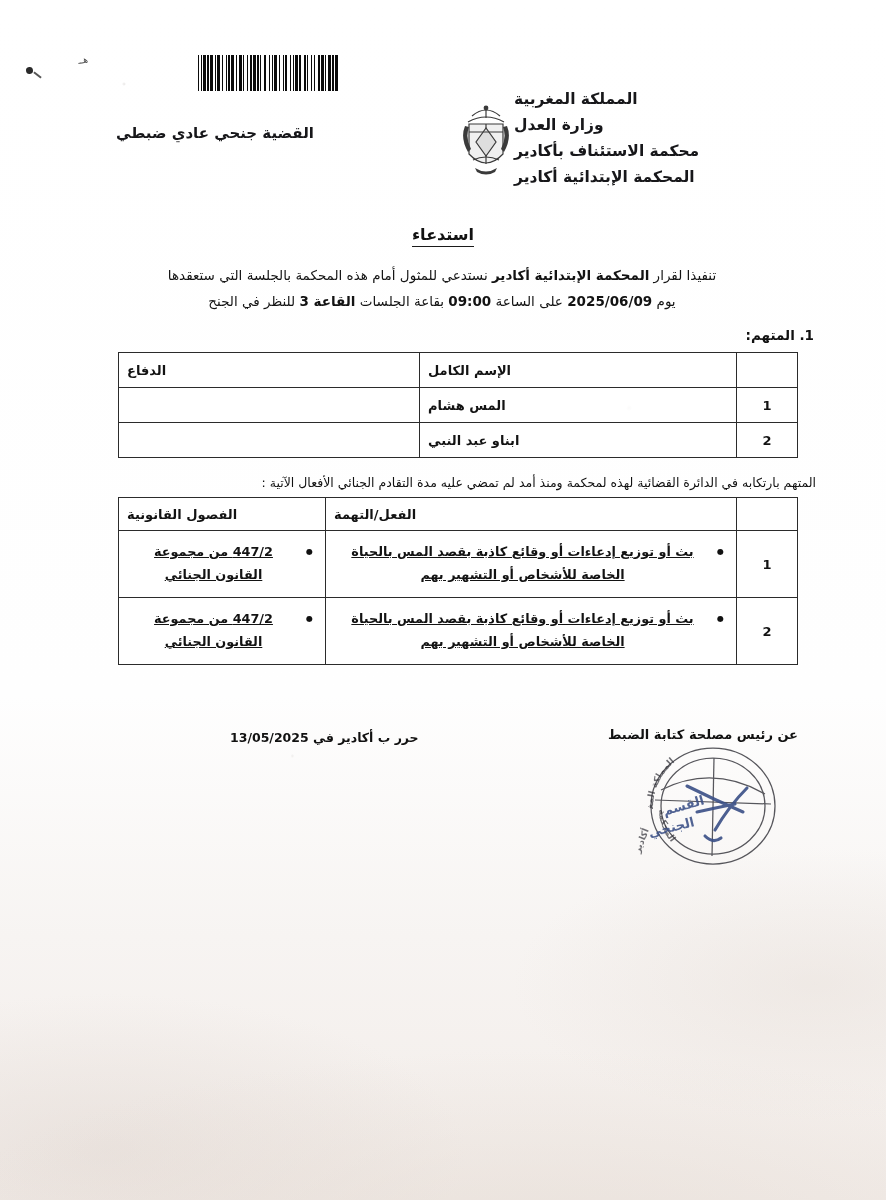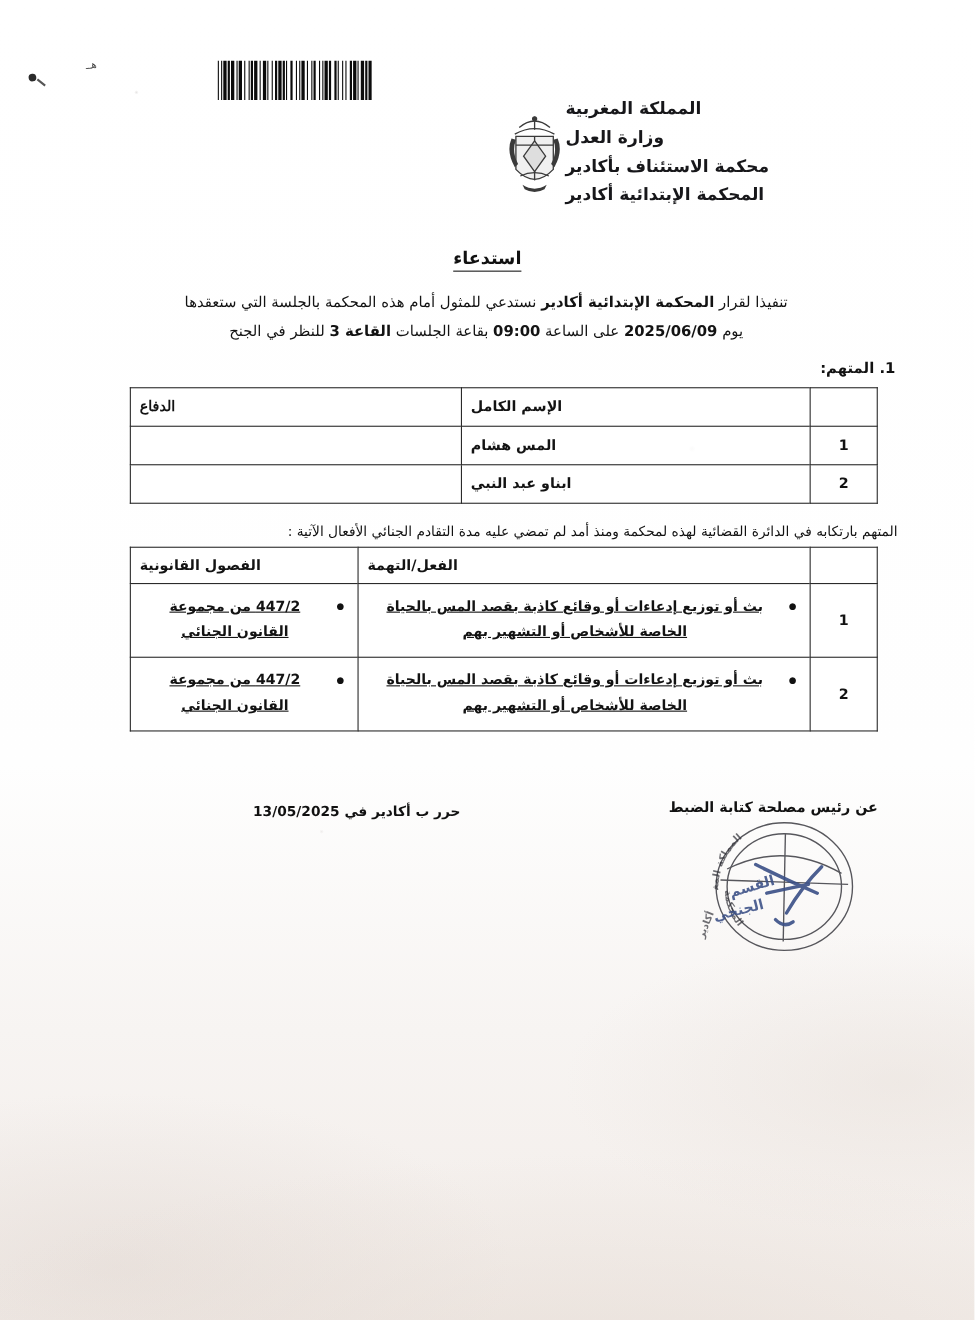--- a/index.html
+++ b/index.html
@@ -174,21 +174,21 @@
   }
 
   
   #table-accused {
     left: 118px; top: 352px;
     width: 680px;
   }
   #table-accused th, #table-accused td { height: 24px; }
   #table-accused .c-idx { width: 44px; text-align: center; font-weight: 700; }
   #table-accused .c-name { width: 300px; text-align: left; }
-  #table-accused .c-def  { text-align: left; font-family: Liberation Serif, serif; }
+  #table-accused .c-def  { text-align: left; }
 
   
   #table-charges {
     left: 118px; top: 497px;
     width: 680px;
   }
   #table-charges .c-idx { width: 44px; text-align: center; }
   #table-charges .c-act { width: 390px; }
   #table-charges .c-law { }
   #table-charges th { text-align: left; height: 22px; }
@@ -344,20 +344,21 @@
     </div>
 
   <div class="head-right">
     <div>المملكة المغربية</div>
     <div>وزارة العدل</div>
     <div>محكمة الاستئناف بأكادير</div>
     <div>المحكمة الإبتدائية أكادير</div>
   </div>
 
   <div class="head-left">
+    <div>القضية جنحي عادي ضبطي</div>
   </div>
 
   <div class="emblem">
     <svg viewBox="0 0 60 80" xmlns="http://www.w3.org/2000/svg">
       <g fill="none" stroke="#2a2a2a" stroke-width="1.2">
         <path d="M30 4 L30 16"></path>
         <path d="M16 14 Q30 2 44 14"></path>
         <path d="M12 20 Q30 10 48 20"></path>
         <path d="M13 22 L13 52 Q30 70 47 52 L47 22 Z" fill="#efefef"></path>
         <path d="M30 22 L30 62"></path>

